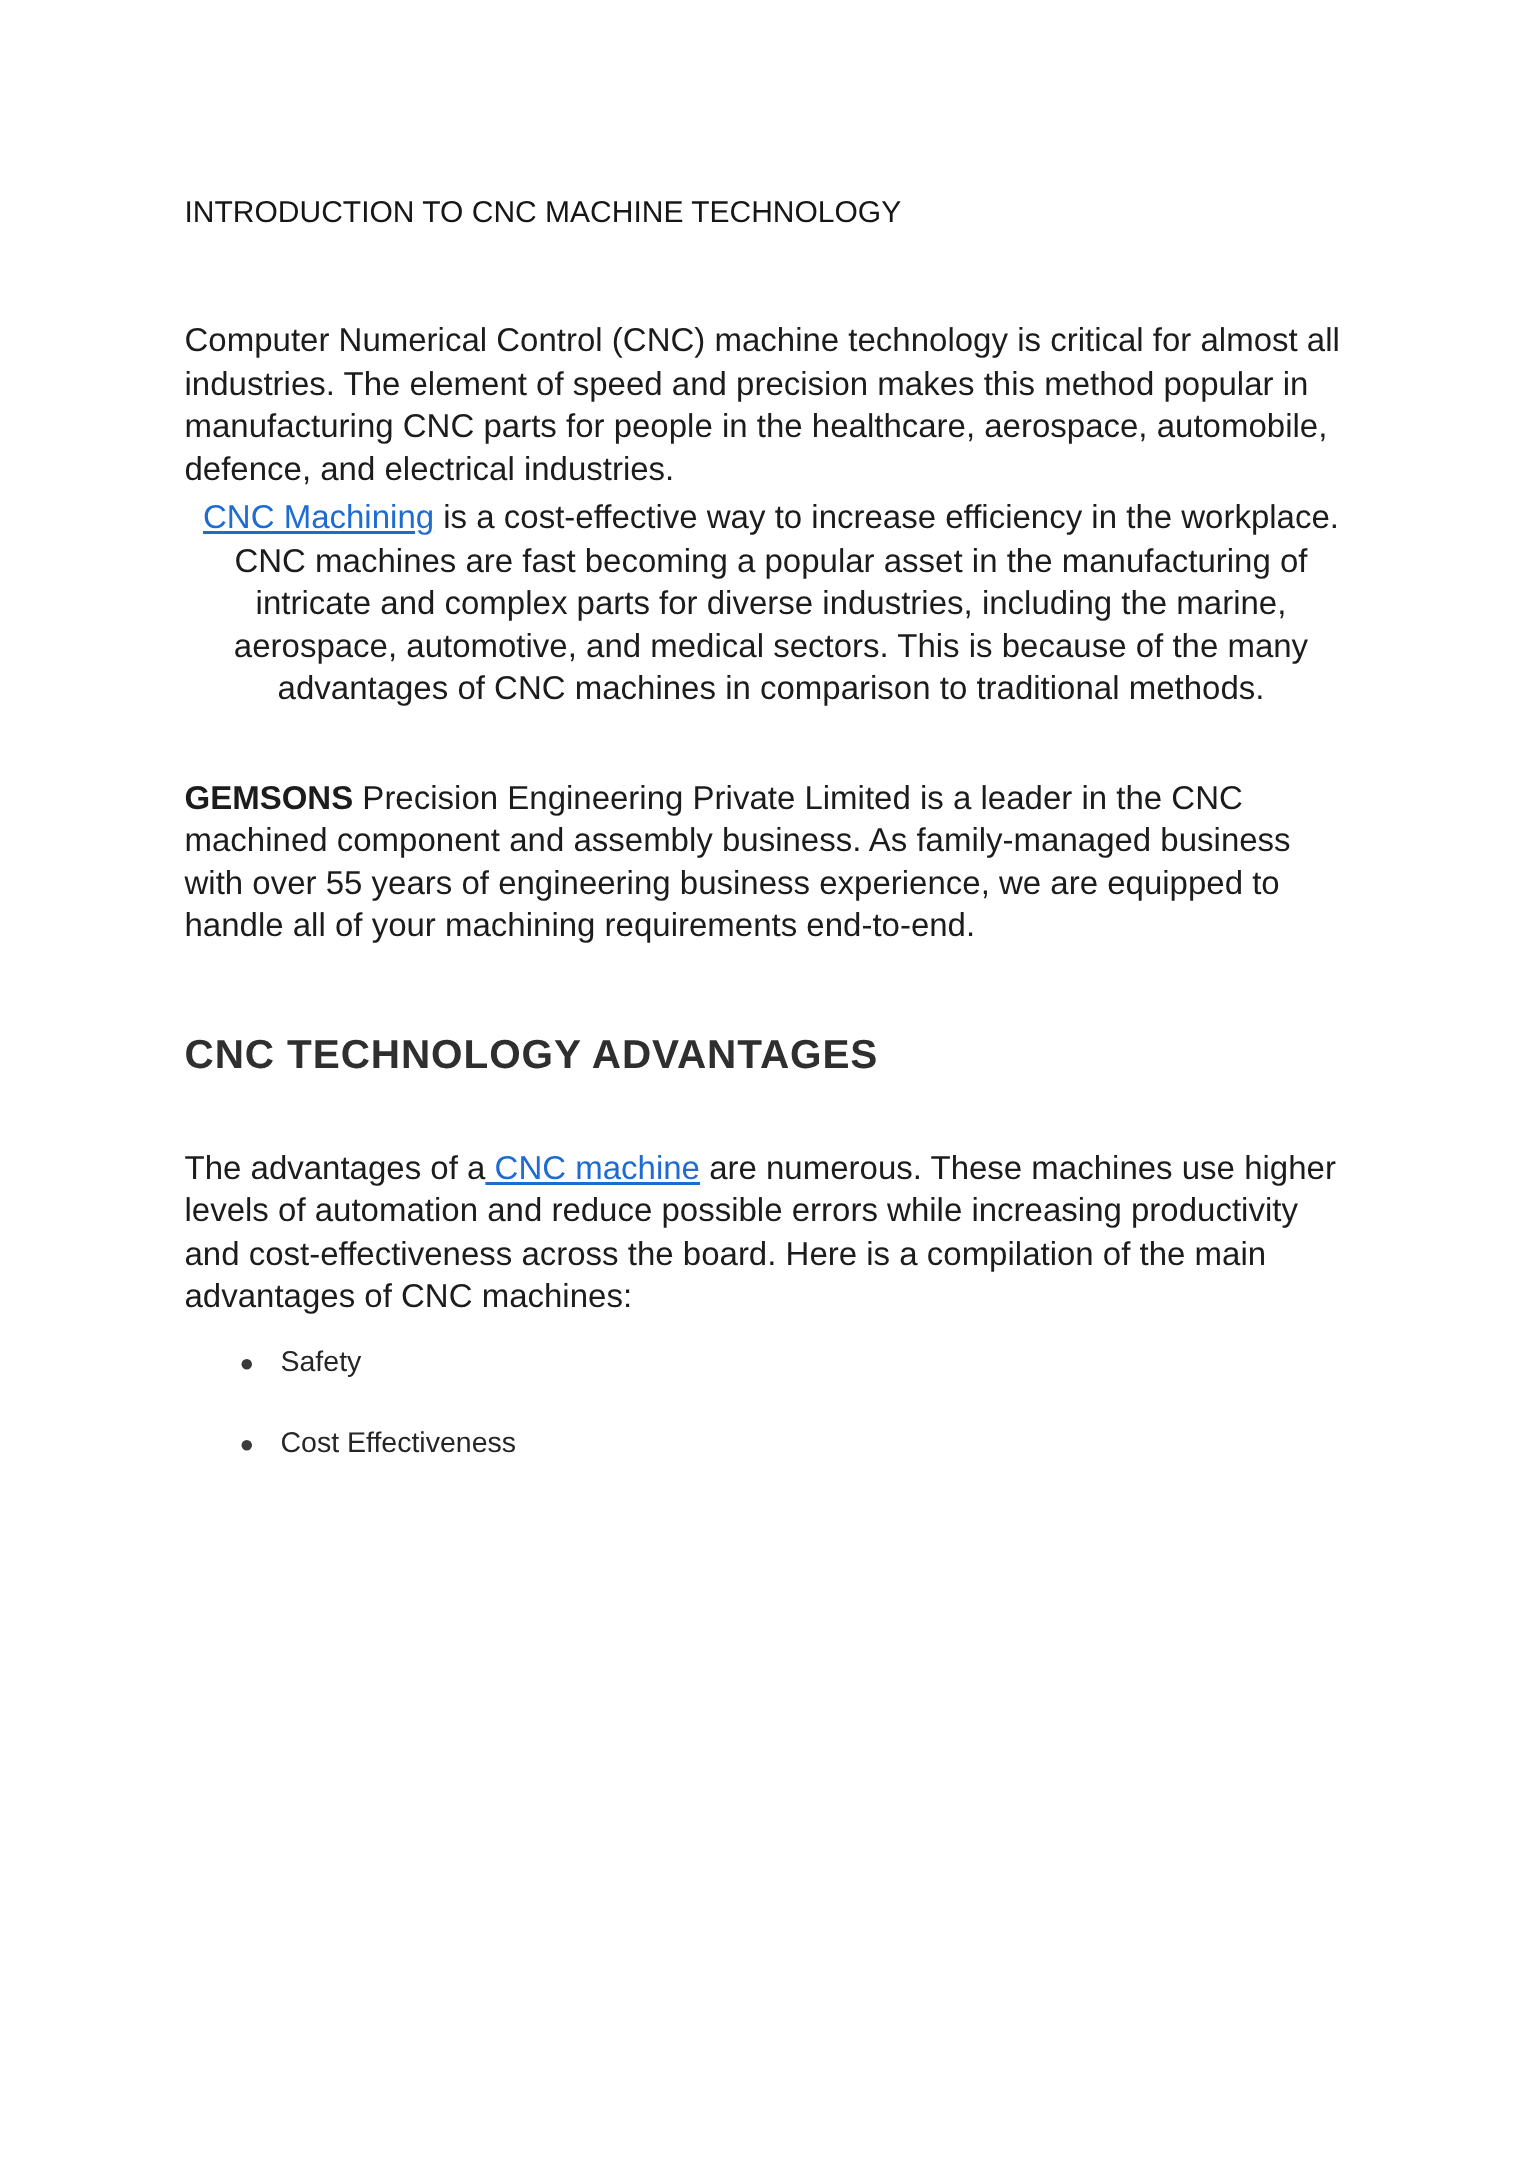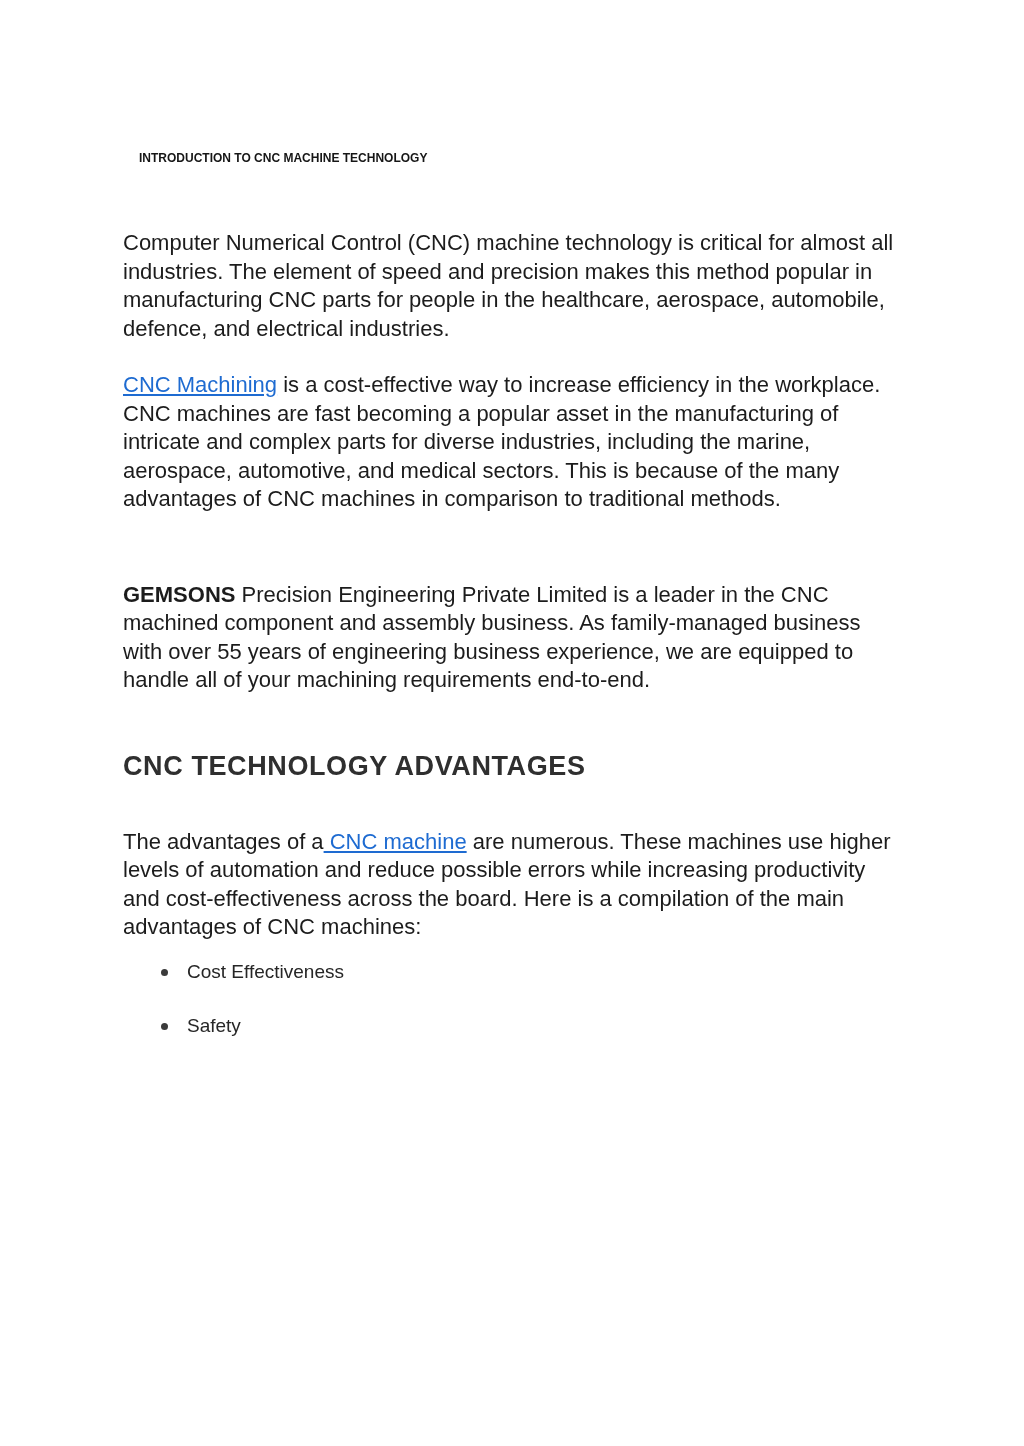--- a/index.html
+++ b/index.html
@@ -15,44 +15,44 @@
     box-sizing: border-box;
     padding: 131px 118px 0 123px;
     font-family: "Liberation Sans", sans-serif;
     color: #1c1c1c;
     overflow: hidden;
   }
   .content {
     max-width: 782px;
   }
   h1.doc-h, h2.doc-h {
-    font-size: 12px;
+    font-size: 20px;
     line-height: 22px;
-    font-weight: 700;
+    font-weight: 400;
     color: #161616;
-    margin: 16px;
+    margin: 0;
   }
   h1.doc-h { margin-bottom: 60px; }
   h2.doc-h.who { margin-top: 57px; }
   h3.adv-heading {
     font-size: 27px;
     line-height: 30px;
     font-weight: 700;
     letter-spacing: 0.6px;
     color: #2f2f2f;
     margin: 56px 0 0 0;
   }
   p.body {
     font-size: 22px;
     line-height: 28.5px;
     margin: 0;
     color: #1c1c1c;
   }
-  p.body.p-machining { margin-top: 28px; }
-  p.body.p-who { margin-top: 67px; }
+  p.body.p-machining { margin-top: 4px; text-align: center; }
+  p.body.p-who { margin-top: 44px; }
   p.body.p-adv { margin-top: 47px; }
   a.doc-link {
     color: #1e6bd1;
     text-decoration: underline;
     cursor: pointer;
   }
   strong.lead-bold { font-weight: 700; }
   ul.bullets {
     list-style: none;
     margin: 16px 0 0 0;
@@ -90,21 +90,21 @@
 
 
     <p class="body p-who"><strong class="lead-bold">GEMSONS</strong><span> Precision Engineering Private Limited is a leader in the CNC machined component and assembly business. As family-managed business with over 55 years of engineering business experience, we are equipped to handle all of your machining requirements end-to-end.</span></p>
 
     <h3 class="adv-heading">CNC TECHNOLOGY ADVANTAGES</h3>
 
     <p class="body p-adv"><span>The advantages of a</span><a class="doc-link" href="#"> CNC machine</a><span> are numerous. These machines use higher levels of automation and reduce possible errors while increasing productivity and cost-effectiveness across the board. Here is a compilation of the main advantages of CNC machines:</span></p>
 
     <ul class="bullets">
       <li>
-        <span class="dot"></span><span>Cost Effectiveness</span>
+        <span class="dot"></span><span>Safety</span>
       </li>
       <li>
-        <span class="dot"></span><span>Safety</span>
+        <span class="dot"></span><span>Cost Effectiveness</span>
       </li>
     </ul>
 
   </div>
 </div>
 
 </body></html>

